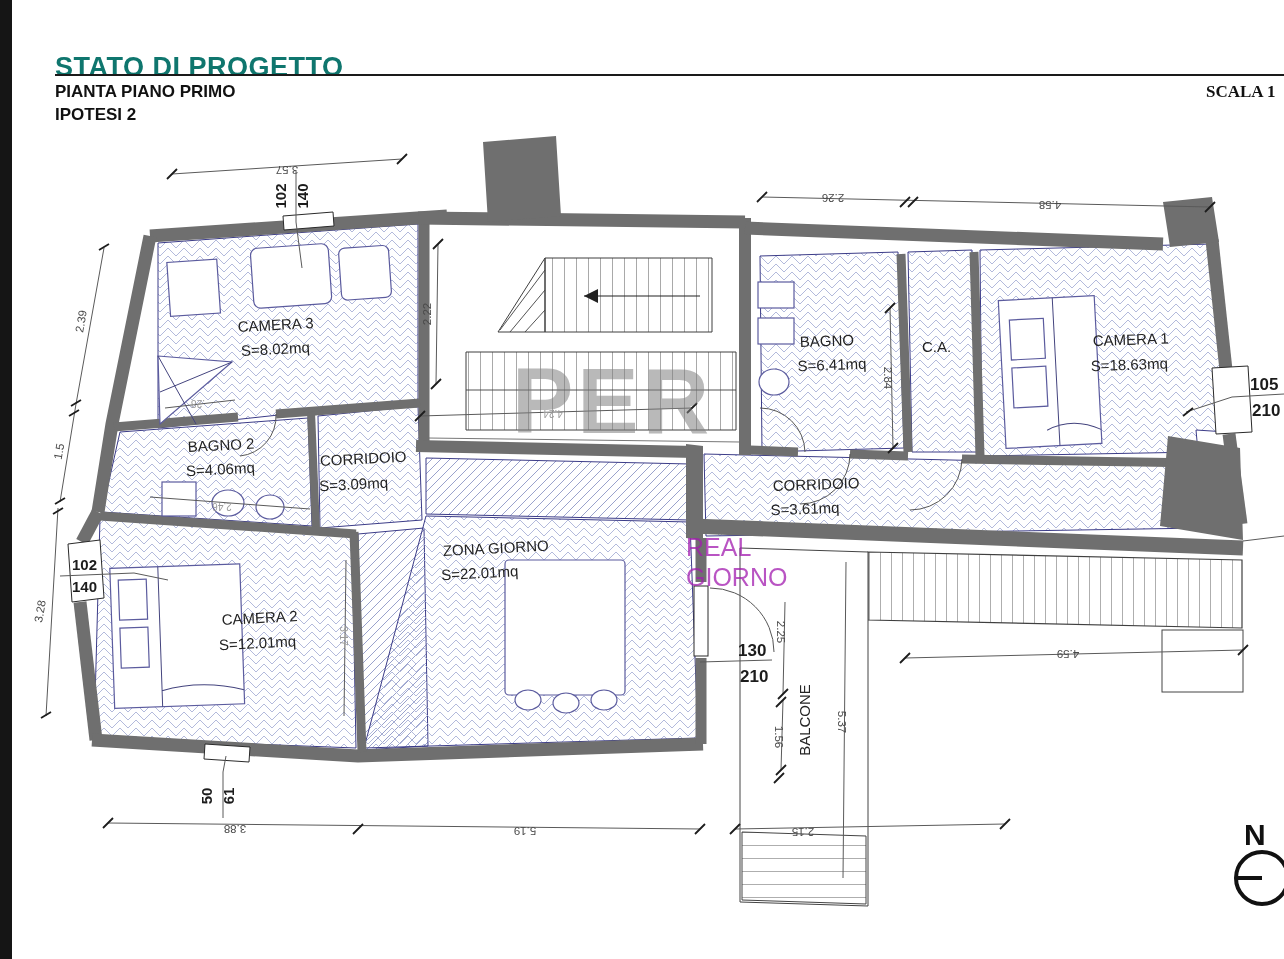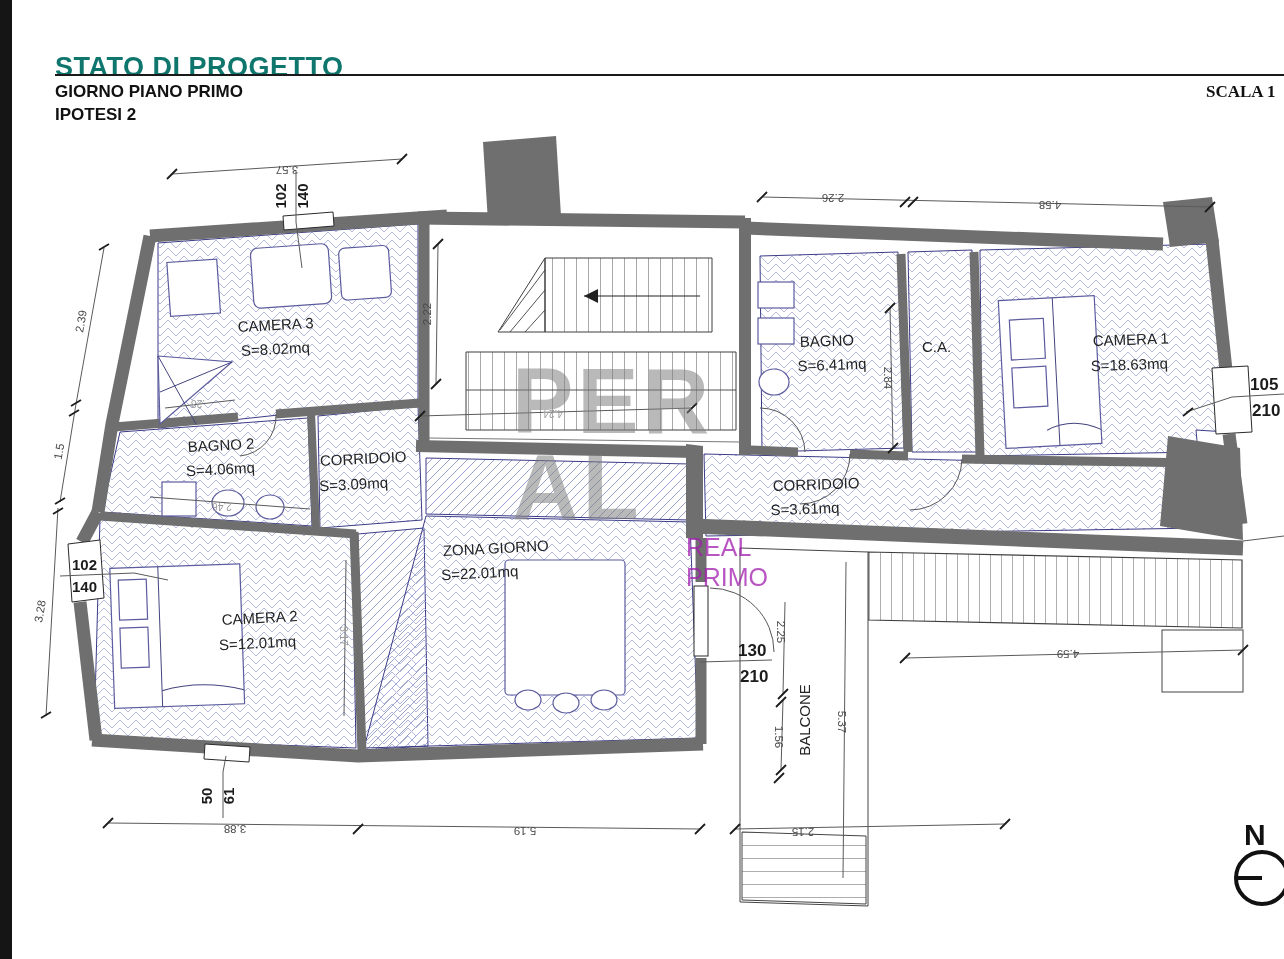--- a/index.html
+++ b/index.html
@@ -30,21 +30,21 @@
   #watermark-sub{position:absolute;left:686px;top:532px;font-size:25px;line-height:30px;color:#a21caf;opacity:.75;}
 </style>
 </head>
 <body>
 
 <div id="page">
   <div id="left-strip"></div>
 
   <div class="hdr-title">STATO DI PROGETTO</div>
   <div class="hdr-rule"></div>
-  <div class="hdr-sub1">GIORNO PIANO PRIMO</div>
+  <div class="hdr-sub1">PIANTA PIANO PRIMO</div>
   <div class="hdr-scale">SCALA 1</div>
   <div class="hdr-sub2">IPOTESI 2</div>
 
   <svg width="1284" height="959" viewBox="0 0 1284 959">
     <defs>
       <pattern id="chev" width="16" height="16" patternUnits="userSpaceOnUse">
         <path d="M0,16 L8,8 L16,16 M0,8 L8,0 L16,8" stroke="#aab2d8" stroke-width="0.9" fill="none"></path>
       </pattern>
       <pattern id="diag" width="9" height="9" patternUnits="userSpaceOnUse">
         <path d="M0,9 L9,0" stroke="#9aa2cc" stroke-width="1" fill="none"></path>
@@ -303,19 +303,18 @@
 
     <g>
       <text x="1244" y="845" font-size="30" font-weight="700" fill="#111">N</text>
       <circle cx="1262" cy="878" r="26" fill="none" stroke="#111" stroke-width="4"></circle>
       <path d="M1236,878 L1262,878" stroke="#111" stroke-width="4"></path>
     </g>
   </svg>
 
   <div id="watermark">
     <div>PER</div>
-    <div>AL</div>
   </div>
   <div id="watermark-sub">
     <div>REAL</div>
-    <div>PRIMO</div>
+    <div>GIORNO</div>
   </div>
 </div>
 
 </body></html>

